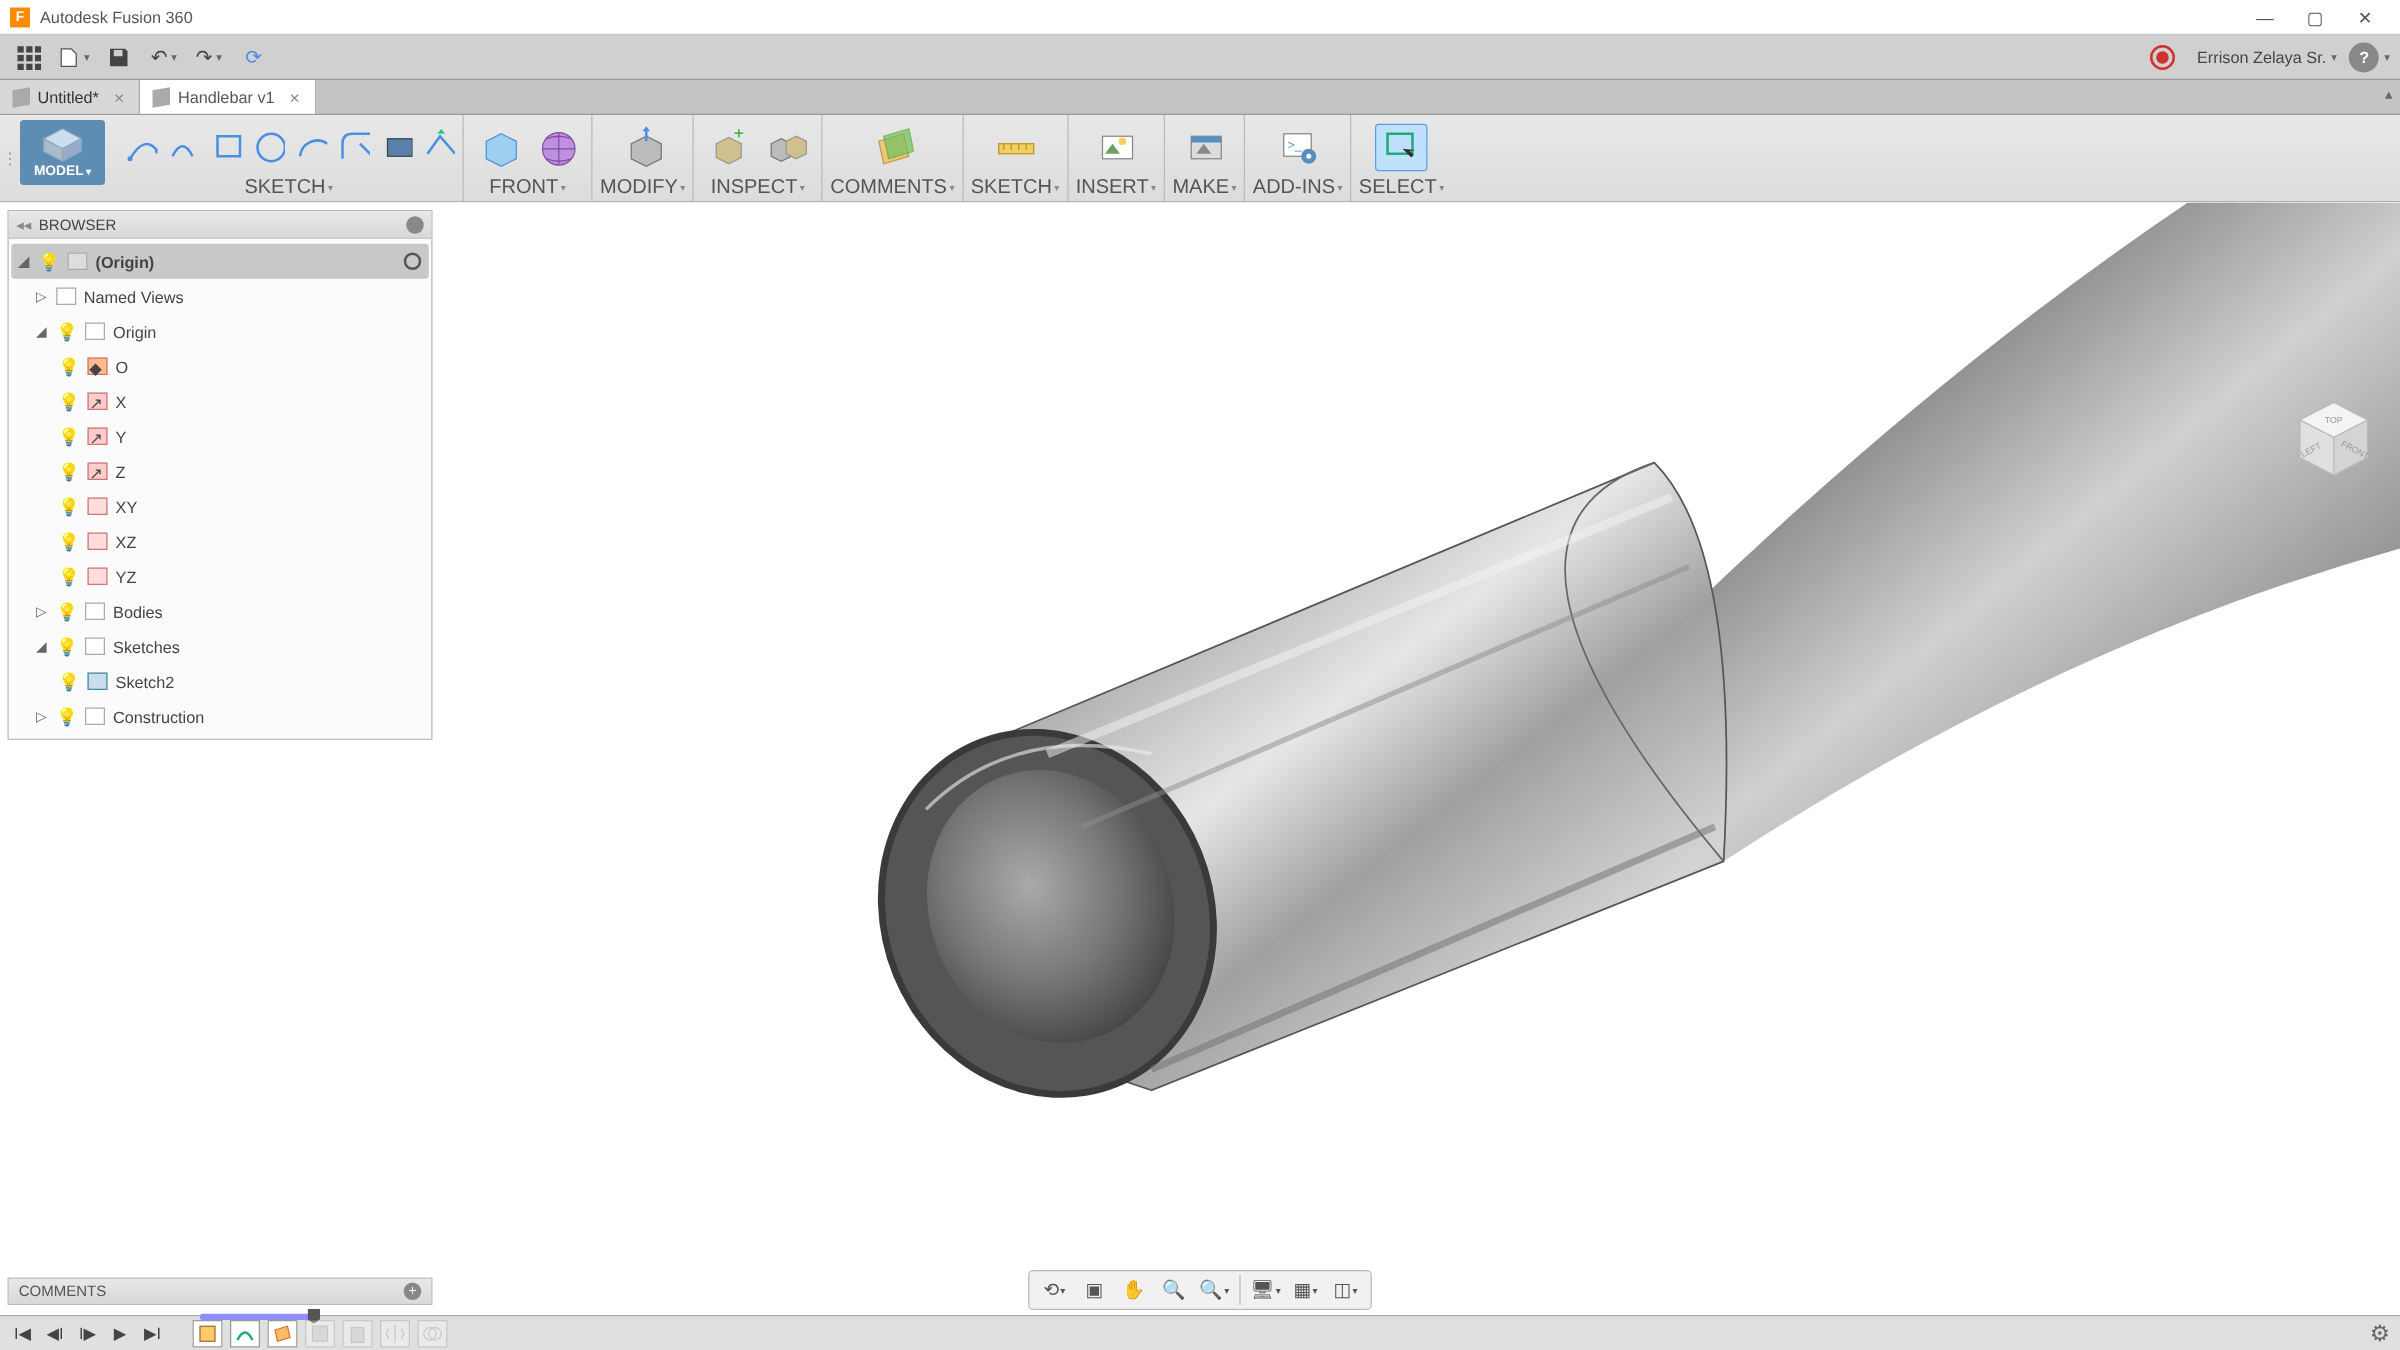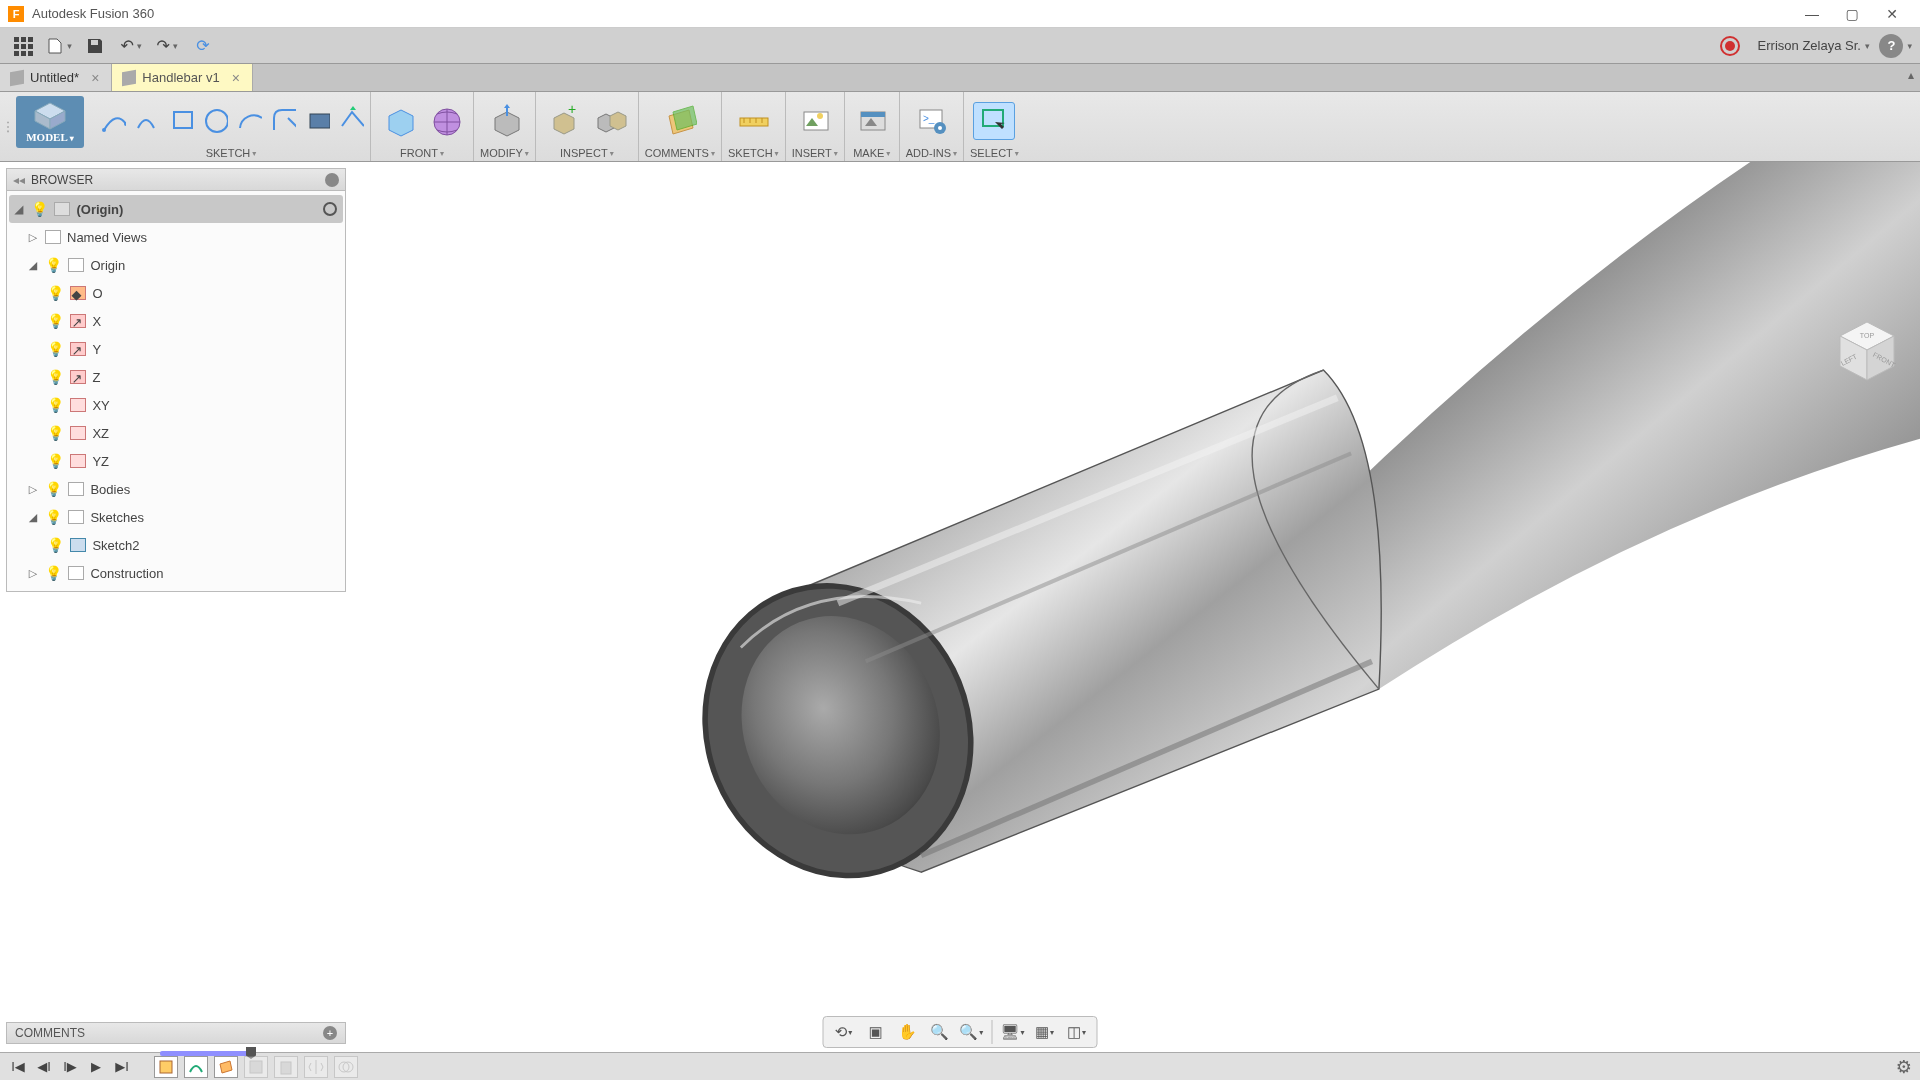--- a/index.html
+++ b/index.html
@@ -18,38 +18,38 @@
 .qbtn.caret::after { content:"▾"; font-size:9px; margin-left:3px; color:#666; }
 .quickbar .spacer { flex:1; }
 .recbtn { width:20px;height:20px;border-radius:50%;border:2px solid #d03030;display:flex;align-items:center;justify-content:center;margin-right:18px;}
 .recbtn::after{content:"";width:10px;height:10px;border-radius:50%;background:#d03030;}
 .userbtn { color:#444; margin-right:10px; display:flex;align-items:center;cursor:pointer;}
 .userbtn::after{content:"▾";font-size:9px;margin-left:4px;color:#666;}
 .helpbtn { width:24px;height:24px;border-radius:50%;background:#888;color:#fff;display:flex;align-items:center;justify-content:center;font-weight:bold;margin-right:4px;}
 
 
 .doctabs { height: 28px; background:#c4c4c4; display:flex; align-items:stretch; border-bottom:1px solid #999; position:relative;}
-.doctab { display:flex;align-items:center;padding:0 12px 0 10px;border-right:1px solid #aaa;background:#fef9c3;color:#555;cursor:pointer;gap:6px;font-size:13px;}
+.doctab { display:flex;align-items:center;padding:0 12px 0 10px;border-right:1px solid #aaa;background:#ffffff;color:#555;cursor:pointer;gap:6px;font-size:13px;}
 .doctab.active { background:#d8d8d8; color:#333; }
 .doctab .cubeicon{width:14px;height:14px;background:#aaa;transform:skewY(-10deg);}
 .doctab .close{color:#888;font-size:14px;margin-left:6px;}
 .doctabs .expand{position:absolute;right:6px;top:4px;color:#666;font-size:12px;cursor:pointer;}
 
 
 .ribbon { height: 70px; background: linear-gradient(#e8e8e8,#dcdcdc); display:flex; align-items:stretch; border-bottom:1px solid #999; padding-left:4px;overflow:hidden;}
 .ribbon .grip{width:8px;display:flex;align-items:center;justify-content:center;color:#999;}
 .rgroup { display:flex;flex-direction:column;align-items:center;border-right:1px solid #bbb;padding:2px 6px;}
 .rgroup .icons{display:flex;gap:6px;align-items:center;flex:1;}
-.rgroup .lbl{font-size:11px;color:#555;display:flex;align-items:center;gap:2px;}
+.rgroup .lbl{font-size:16px;color:#555;display:flex;align-items:center;gap:2px;}
 .rgroup .lbl.caret::after{content:"▾";font-size:8px;color:#888;}
 .ricon{width:42px;height:38px;display:flex;align-items:center;justify-content:center;border-radius:3px;cursor:pointer;}
 .ricon.sm{width:28px;}
 .ricon svg{width:34px;height:34px;}
 .modelbtn{background:#5d8db3;color:#fff;width:68px;height:52px;display:flex;flex-direction:column;align-items:center;justify-content:center;border-radius:3px;margin:4px 8px 4px 4px;cursor:pointer;}
-.modelbtn .txt{font-size:11px;font-weight:bold;font-family:Liberation Serif, serif;}
+.modelbtn .txt{font-size:11px;font-weight:bold;}
 .modelbtn .txt::after{content:"▾";font-size:8px;margin-left:2px;}
 .ricon.selected{background:#bfe0ff;border:1px solid #5aa0e0;}
 
 
 .viewcube{position:absolute;right:14px;top:152px;width:78px;height:78px;z-index:5;}
 
 
 .main{position:relative;height:calc(100vh - 28px - 36px - 28px - 70px - 30px - 28px);background:#fff;}
 .browser{position:absolute;left:6px;top:6px;width:340px;background:rgba(250,250,250,0.85);border:1px solid #bbb;z-index:4;}
 .browser .hdr{height:22px;background:linear-gradient(#e8e8e8,#d8d8d8);display:flex;align-items:center;padding:0 6px;font-size:12px;color:#444;border-bottom:1px solid #bbb;}

